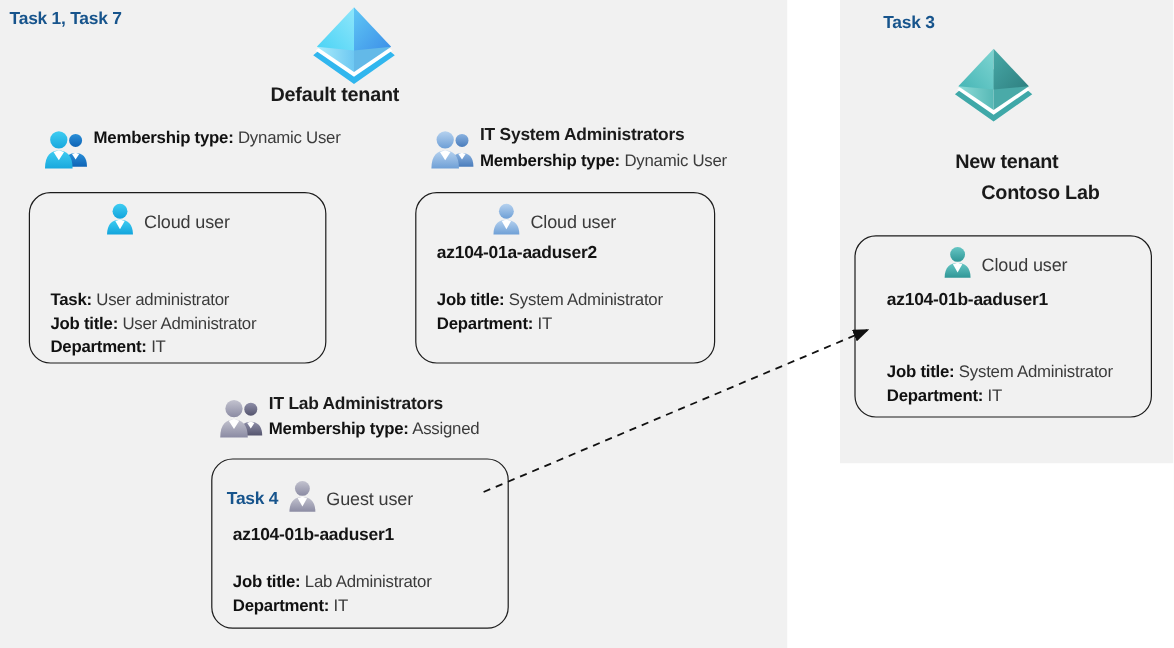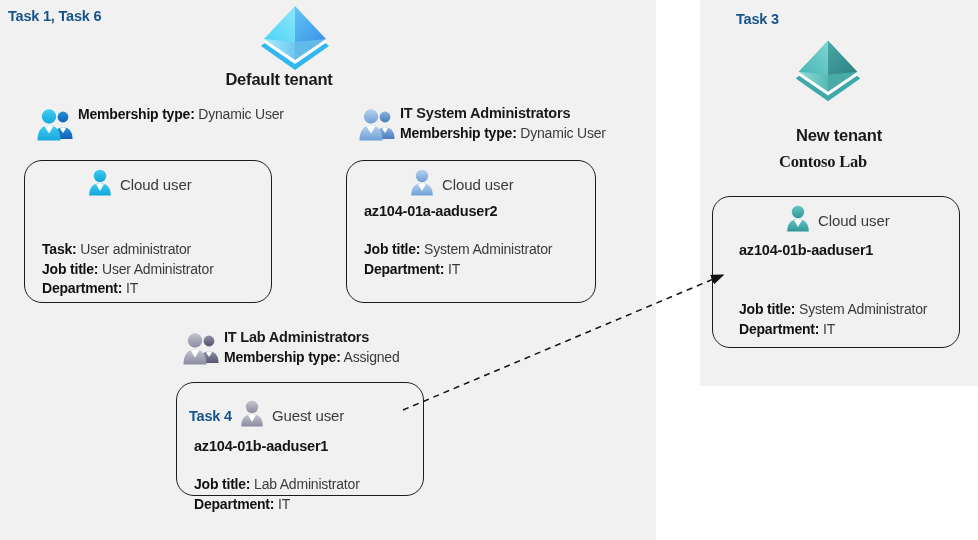--- a/index.html
+++ b/index.html
@@ -117,21 +117,21 @@
   #connector { position: absolute; left: 0; top: 0; width: 978px; height: 540px; pointer-events: none; }
 </style>
 </head>
 <body>
 
 <div id="canvas">
 
   <div class="panel" id="panel-left"></div>
   <div class="panel" id="panel-right"></div>
 
-  <div class="task-label" style="left:8px; top:8px;">Task 1, Task 6</div>
+  <div class="task-label" style="left:8px; top:8px;">Task 1, Task 7</div>
   <div class="task-label" style="left:736px; top:11px;">Task 3</div>
 
   <div class="tenant-icon" style="left:257px; top:2px;">
     <svg width="76" height="68" viewBox="0 0 76 68">
       <defs>
         <linearGradient id="tg1a" x1="0" y1="1" x2="1" y2="0">
           <stop offset="0%" stop-color="#4ad3f5"></stop>
             <stop offset="100%" stop-color="#8fe6fb"></stop>
         </linearGradient>
         <linearGradient id="tg1b" x1="0" y1="0" x2="1" y2="1">
@@ -174,21 +174,21 @@
       </defs>
       <polygon points="38,68 4,44 10,39 38,58 66,39 72,44" fill="#3fa8a8"></polygon>
       <polygon points="38,62 6,40 38,17 70,40" fill="#ffffff"></polygon>
       <polygon points="38,58 7,37 38,22 38,58" fill="url(#tg2c)"></polygon>
       <polygon points="38,58 69,37 38,22 38,58" fill="#4aaaa8"></polygon>
       <polygon points="38,4 7,37 38,40" fill="url(#tg2a)"></polygon>
       <polygon points="38,4 69,37 38,40" fill="url(#tg2b)"></polygon>
     </svg>
   </div>
   <div class="tenant-caption centered" style="left:740px; top:126px; width:198px;">New  tenant</div>
-  <div class="tenant-caption centered" style="left:724px; top:152px; width:198px;font-family:Liberation Serif, serif;">Contoso Lab</div>
+  <div class="tenant-caption centered" style="left:768px; top:152px; width:198px;">Contoso Lab</div>
 
   <div class="group-block" style="left:36px; top:104px;">
     <span class="group-icon">
       <svg width="38" height="34" viewBox="0 0 38 34">
         <defs>
           <linearGradient id="gi1a" x1="0" y1="0" x2="0" y2="1">
             <stop offset="0%" stop-color="#3fcdf2"></stop>
               <stop offset="100%" stop-color="#18a8dd"></stop>
           </linearGradient>
           <linearGradient id="gi1b" x1="0" y1="0" x2="0" y2="1">
@@ -328,21 +328,21 @@
     </span>
     <span class="group-text">
       <div class="group-name">IT Lab Administrators</div>
       <div class="group-meta">
         <b>Membership type:</b>
         <span>Assigned</span>
       </div>
     </span>
   </div>
 
-  <div class="card" style="left:176px; top:382px; width:248px; height:114px;">
+  <div class="card" style="left:176px; top:382px; width:248px; height:142px;">
     <div class="card-head" style="left:12px; top:17px;">
       <span class="task-inline">Task 4</span>
       <span>
         <svg width="26" height="27" viewBox="0 0 26 27">
           <defs>
             <linearGradient id="u3" x1="0" y1="0" x2="0" y2="1">
               <stop offset="0%" stop-color="#c3c3cf"></stop>
                 <stop offset="100%" stop-color="#8b8ba3"></stop>
             </linearGradient>
           </defs>

